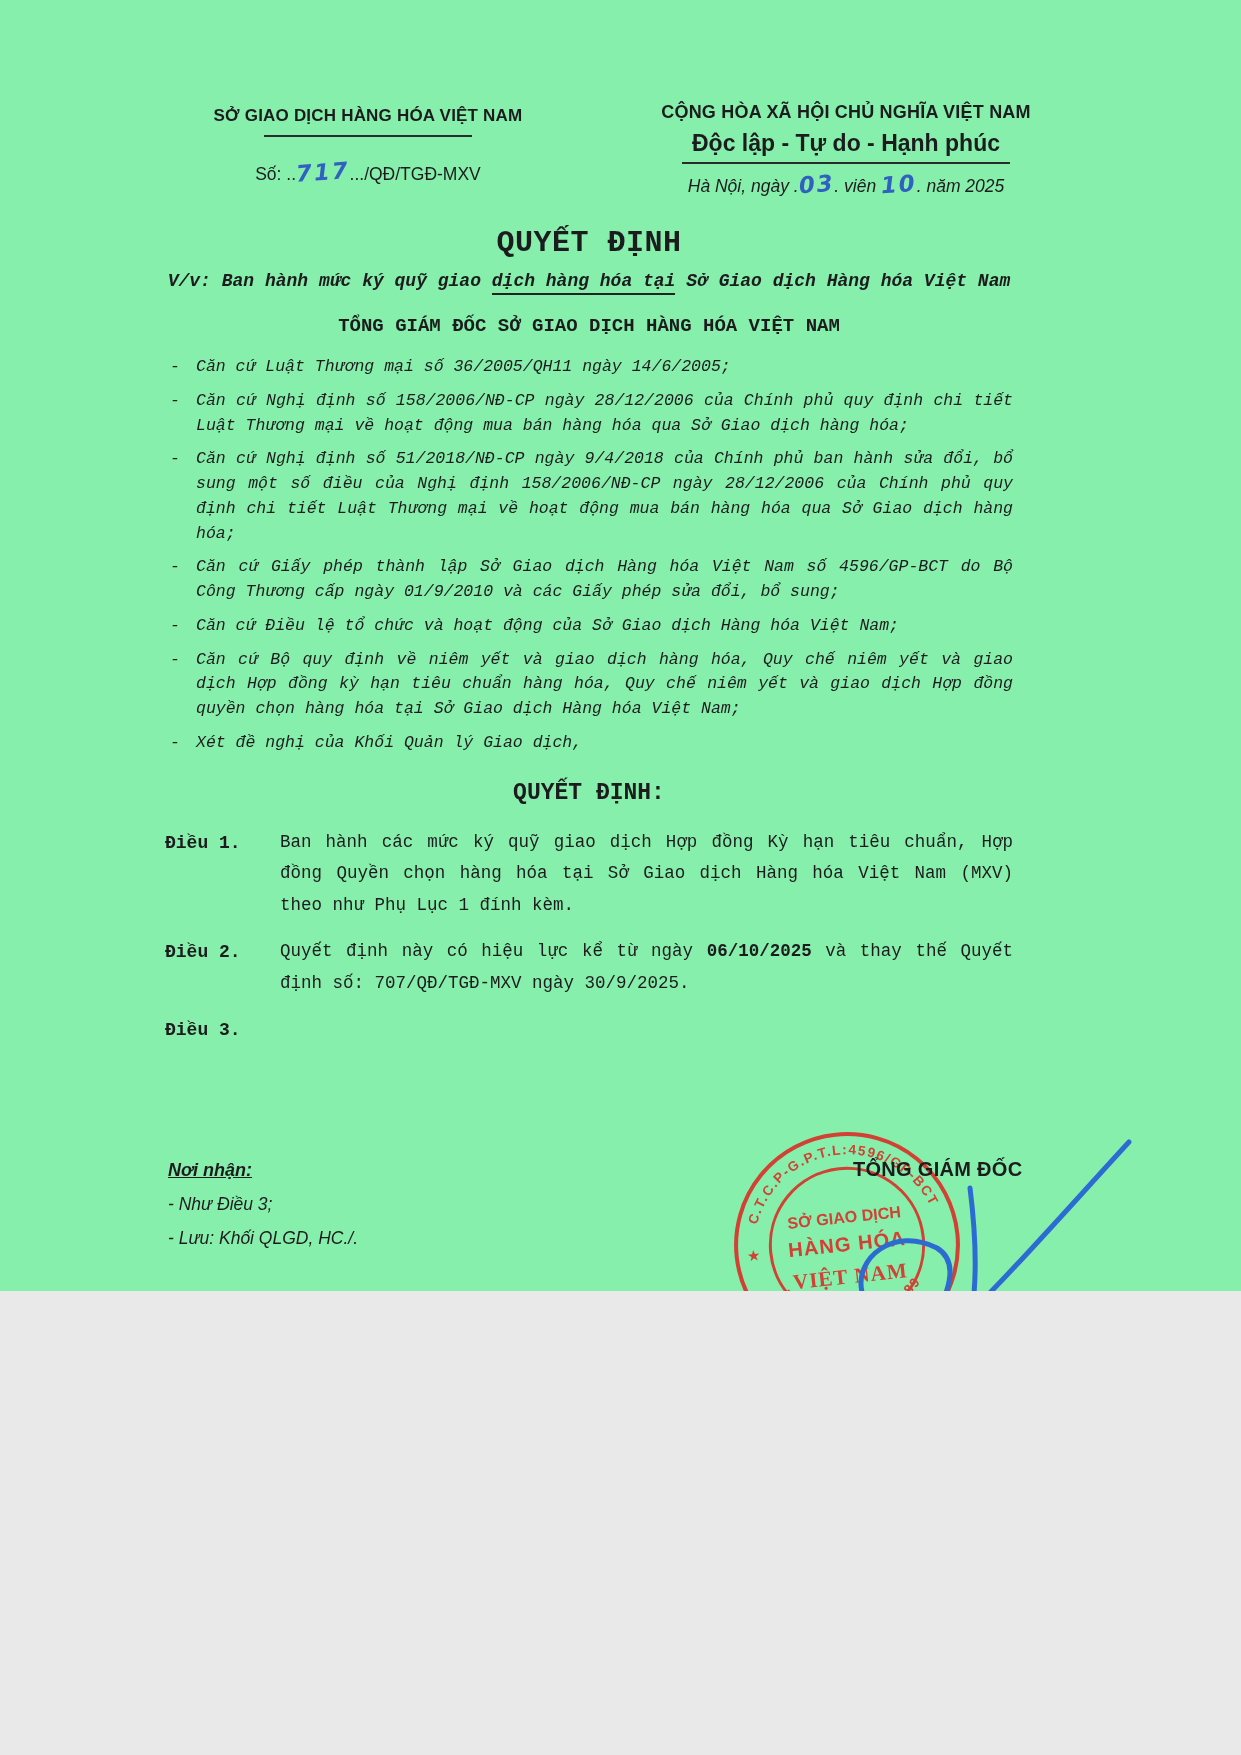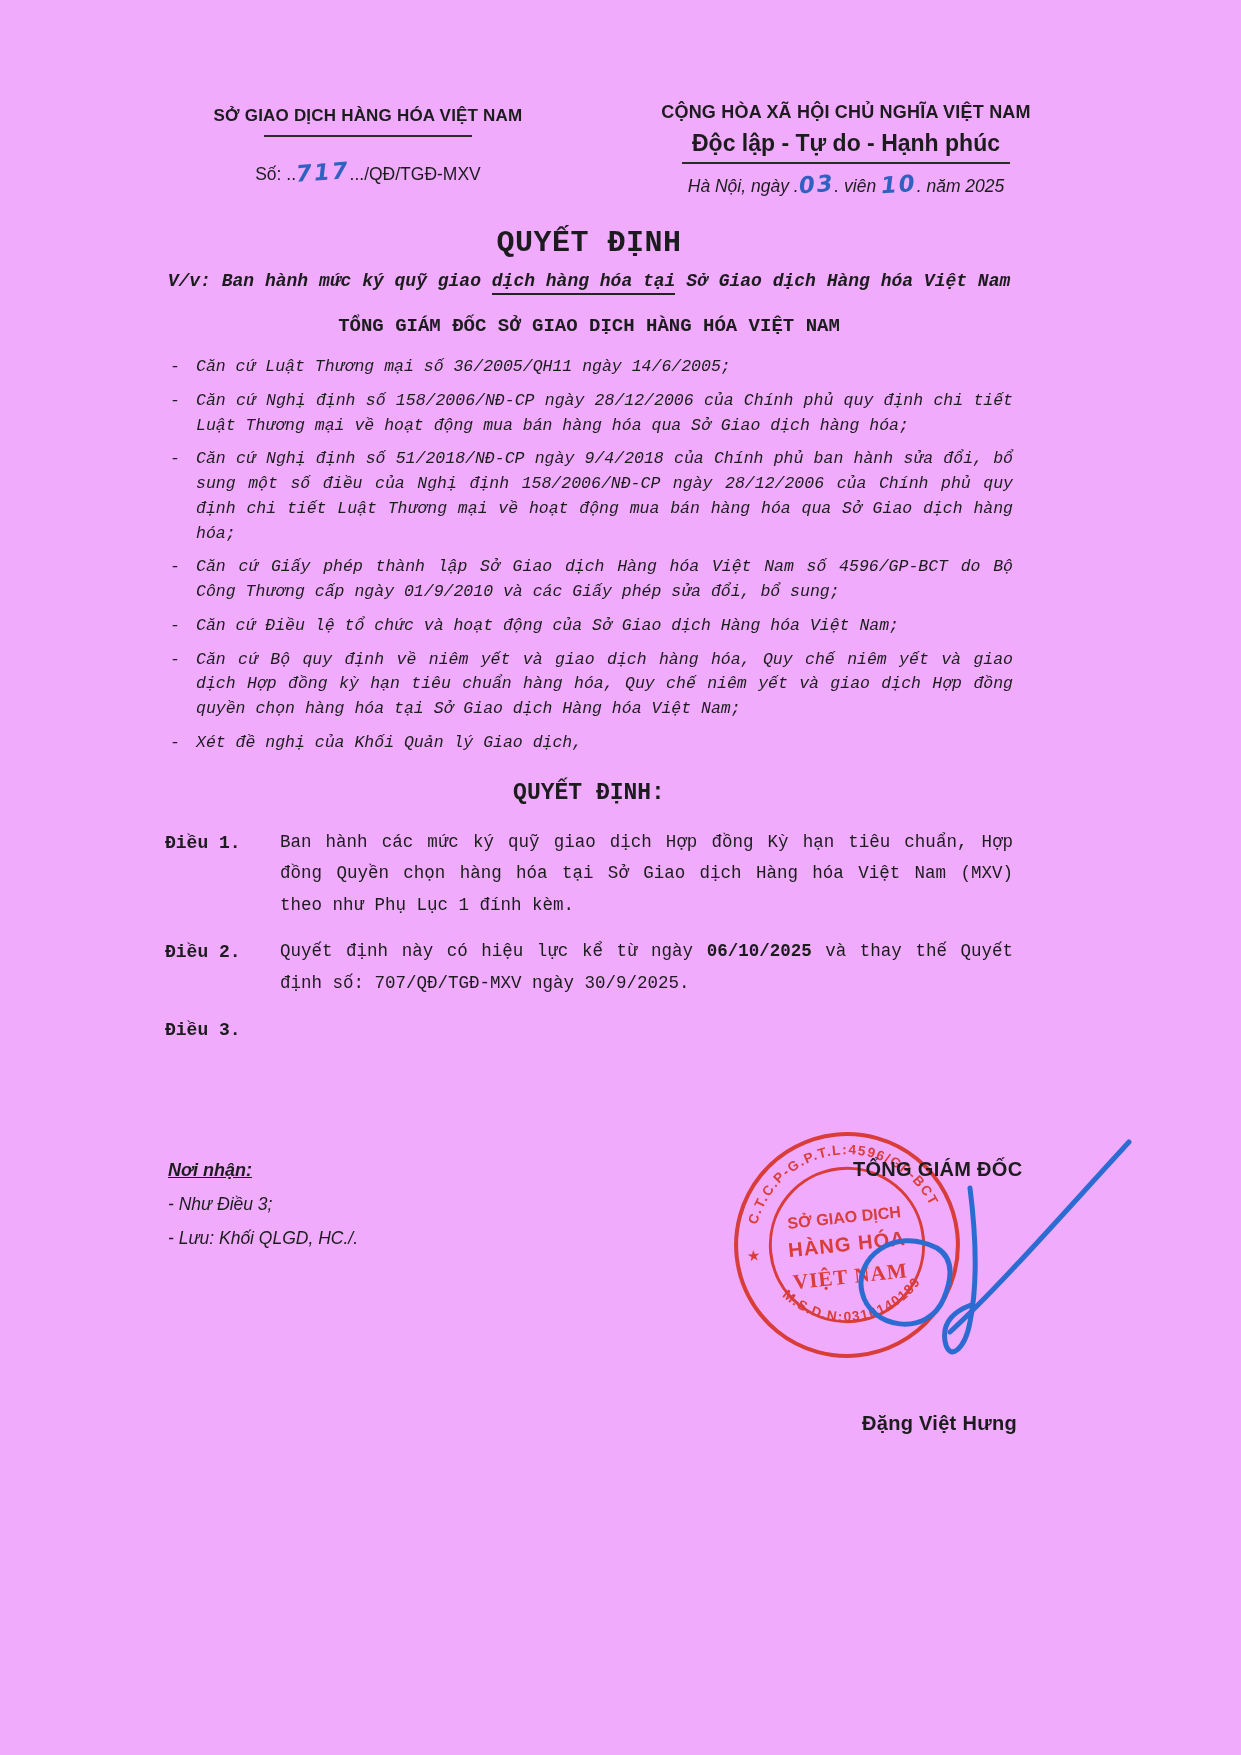--- a/index.html
+++ b/index.html
@@ -1,17 +1,17 @@
 <!DOCTYPE html>
 <html><head>
 <meta charset="utf-8">
 <style>
   html,body { margin:0; padding:0; background:#e9e9e9; }
   .page {
-    position:relative; width:1241px; height:1755px; background:#f0abfc;
+    position:relative; width:1241px; height:1291px; background:#86efac;
     font-family:"Liberation Sans", sans-serif; color:#1c1c1e; overflow:hidden;
     margin:0 auto;
   }
 
   
   .doc-header { position:absolute; top:102px; left:0; width:1241px; }
   .header-left { position:absolute; left:148px; top:4px; width:440px; text-align:center; }
   .org-name { font-weight:bold; font-size:17px; letter-spacing:0.2px; }
   .org-underline { width:208px; border-top:2px solid #2b2b2b; margin:9px auto 0; }
   .doc-number { font-size:17.5px; margin-top:24px; }

